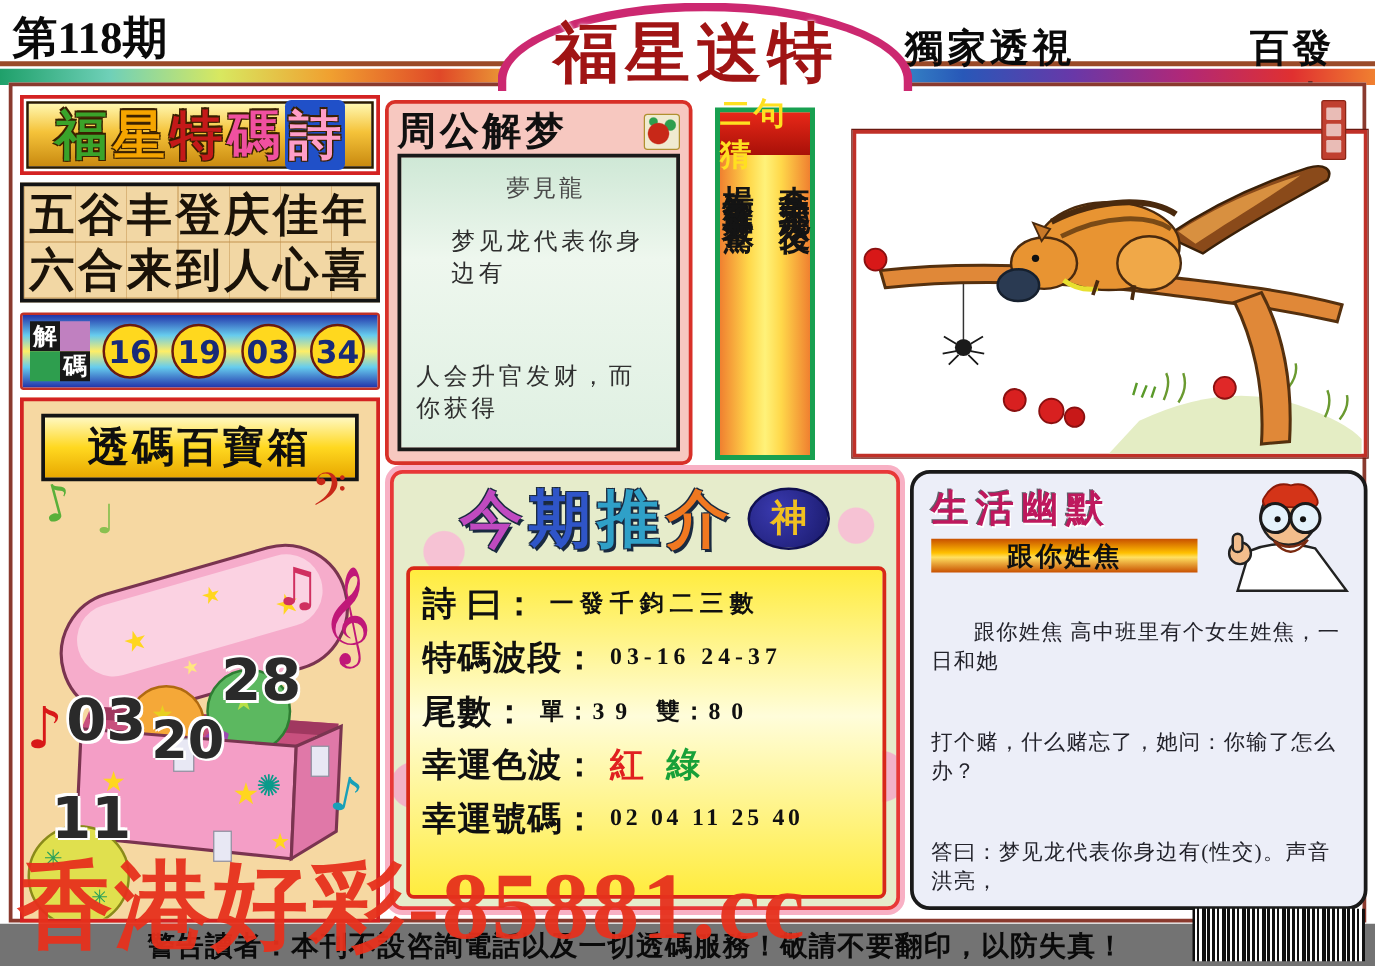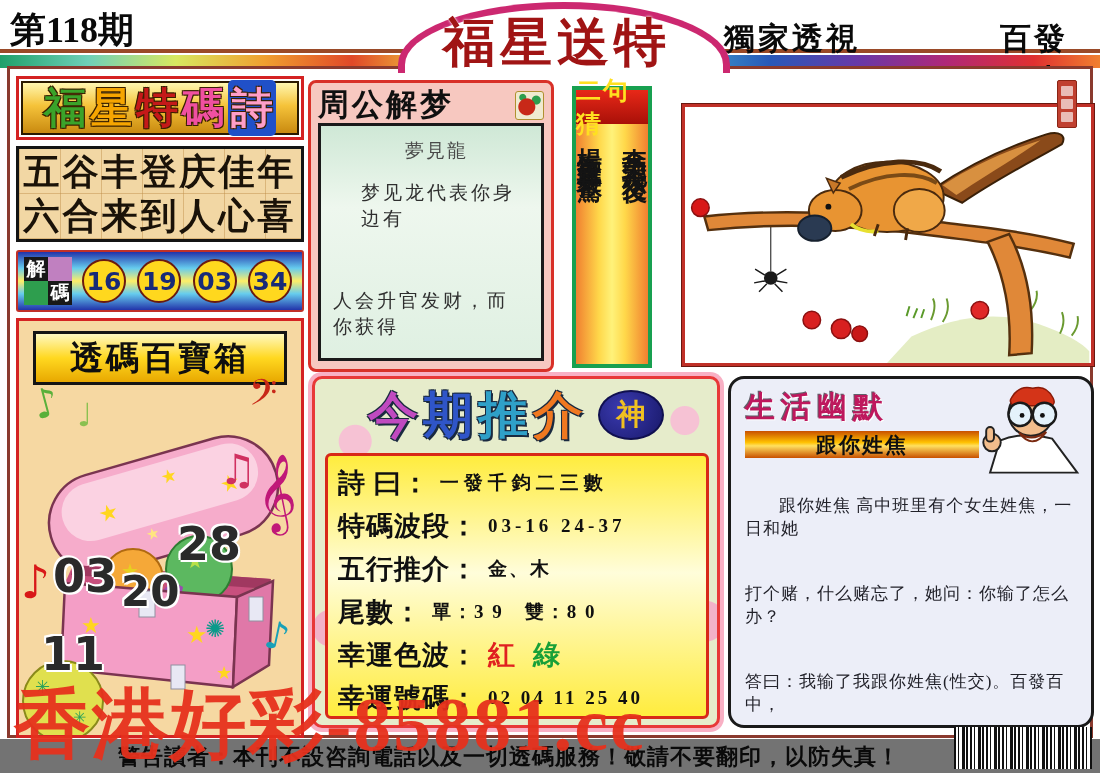--- a/index.html
+++ b/index.html
@@ -118,21 +118,21 @@
   .rlabel{font-size:27px;letter-spacing:1px;white-space:nowrap;}
   .rvalue{font-size:19px;margin-left:10px;letter-spacing:2px;white-space:nowrap;}
   .red-t{color:#e02020;margin-left:10px;font-size:27px;} .green-t{color:#18a038;margin-left:18px;font-size:27px;}
 
   
   .humor{position:absolute;left:728px;top:376px;width:366px;height:352px;box-sizing:border-box;
     border:3px solid #1a1a1a;border-radius:16px;background:#eceef8;padding:8px 14px 0;
     font-family:"Liberation Serif",serif;}
   .humor-title{font:bold 30px "Liberation Serif",serif;color:#be185d;letter-spacing:6px;
     text-shadow:1px 1px 0 #fff,-1px -1px 0 #60606a;}
-  .humor-bar{margin-top:3px;width:234px;height:27px;
+  .humor-bar{margin-top:3px;width:213px;height:27px;
     background:linear-gradient(180deg,#c85000,#ffc000 42%,#ffe060 55%,#c85000);
     display:flex;align-items:center;justify-content:center;
     font:bold 21px "Liberation Serif",serif;color:#101010;letter-spacing:2px;}
   .cartoon{position:absolute;right:4px;top:2px;}
   .hp{font-size:17px;color:#22222a;letter-spacing:1px;}
   .hp1{margin-top:36px;text-indent:2em;}
   .hp2{margin-top:42px;} .hp3{margin-top:42px;} .hp4{margin-top:42px;}
 
   
   .footer{position:absolute;left:0;top:739px;width:1100px;height:34px;background:#737373;}
@@ -301,24 +301,20 @@
     <div class="rec-in">
       <div class="rrow">
         <span class="rlabel">詩 曰：</span>
         <span class="rvalue" style="letter-spacing:5px;">一發千鈞二三數</span>
       </div>
       <div class="rrow">
         <span class="rlabel">特碼波段：</span>
         <span class="rvalue" style="letter-spacing:4px;">03-16  24-37</span>
       </div>
       <div class="rrow">
-        <span class="rlabel">五行推介：</span>
-        <span class="rvalue">金、木</span>
-      </div>
-      <div class="rrow">
         <span class="rlabel">尾數：</span>
         <span class="rvalue">單：3 9　雙：8 0</span>
       </div>
       <div class="rrow">
         <span class="rlabel">幸運色波：</span>
         <span class="red-t">紅</span>
         <span class="green-t">綠</span>
       </div>
       <div class="rrow">
         <span class="rlabel">幸運號碼：</span>
@@ -337,21 +333,21 @@
       <circle cx="72" cy="32" r="23" fill="#f2bd8c" stroke="#222" stroke-width="2"></circle>
       <path d="M52 16 Q60 2 74 6 Q88 2 95 16 Q98 22 93 24 L54 24 Q49 20 52 16 Z" fill="#d43418" stroke="#8a1a08" stroke-width="1.5"></path>
       <circle cx="61" cy="33" r="12" fill="#e4f2fb" stroke="#1a1a1a" stroke-width="2.5"></circle>
       <circle cx="86" cy="33" r="12" fill="#e4f2fb" stroke="#1a1a1a" stroke-width="2.5"></circle>
       <circle cx="63" cy="34" r="2.5" fill="#111"></circle>
         <circle cx="84" cy="34" r="2.5" fill="#111"></circle>
       <path d="M60 52 Q73 62 88 51 Q74 70 60 52 Z" fill="#fff" stroke="#7a2a10" stroke-width="2"></path>
     </svg>
     <div class="hp hp1">跟你姓焦 高中班里有个女生姓焦，一日和她</div>
     <div class="hp hp2">打个赌，什么赌忘了，她问：你输了怎么办？</div>
-    <div class="hp hp3">答曰：我输了我跟你姓焦(性交)。百發百中，</div>
+    <div class="hp hp3">答曰：梦见龙代表你身边有(性交)。声音洪亮，</div>
     <div class="hp hp4">结果全班日暴笑10分钟……</div>
   </div>
 
   <div class="watermark">香港好彩-85881.cc</div>
   <div class="footer">
     <div class="warning">警告讀者：本刊不設咨詢電話以及一切透碼服務！敬請不要翻印，以防失真！</div>
     <div class="barcode"></div>
   </div>
 
 </div>

